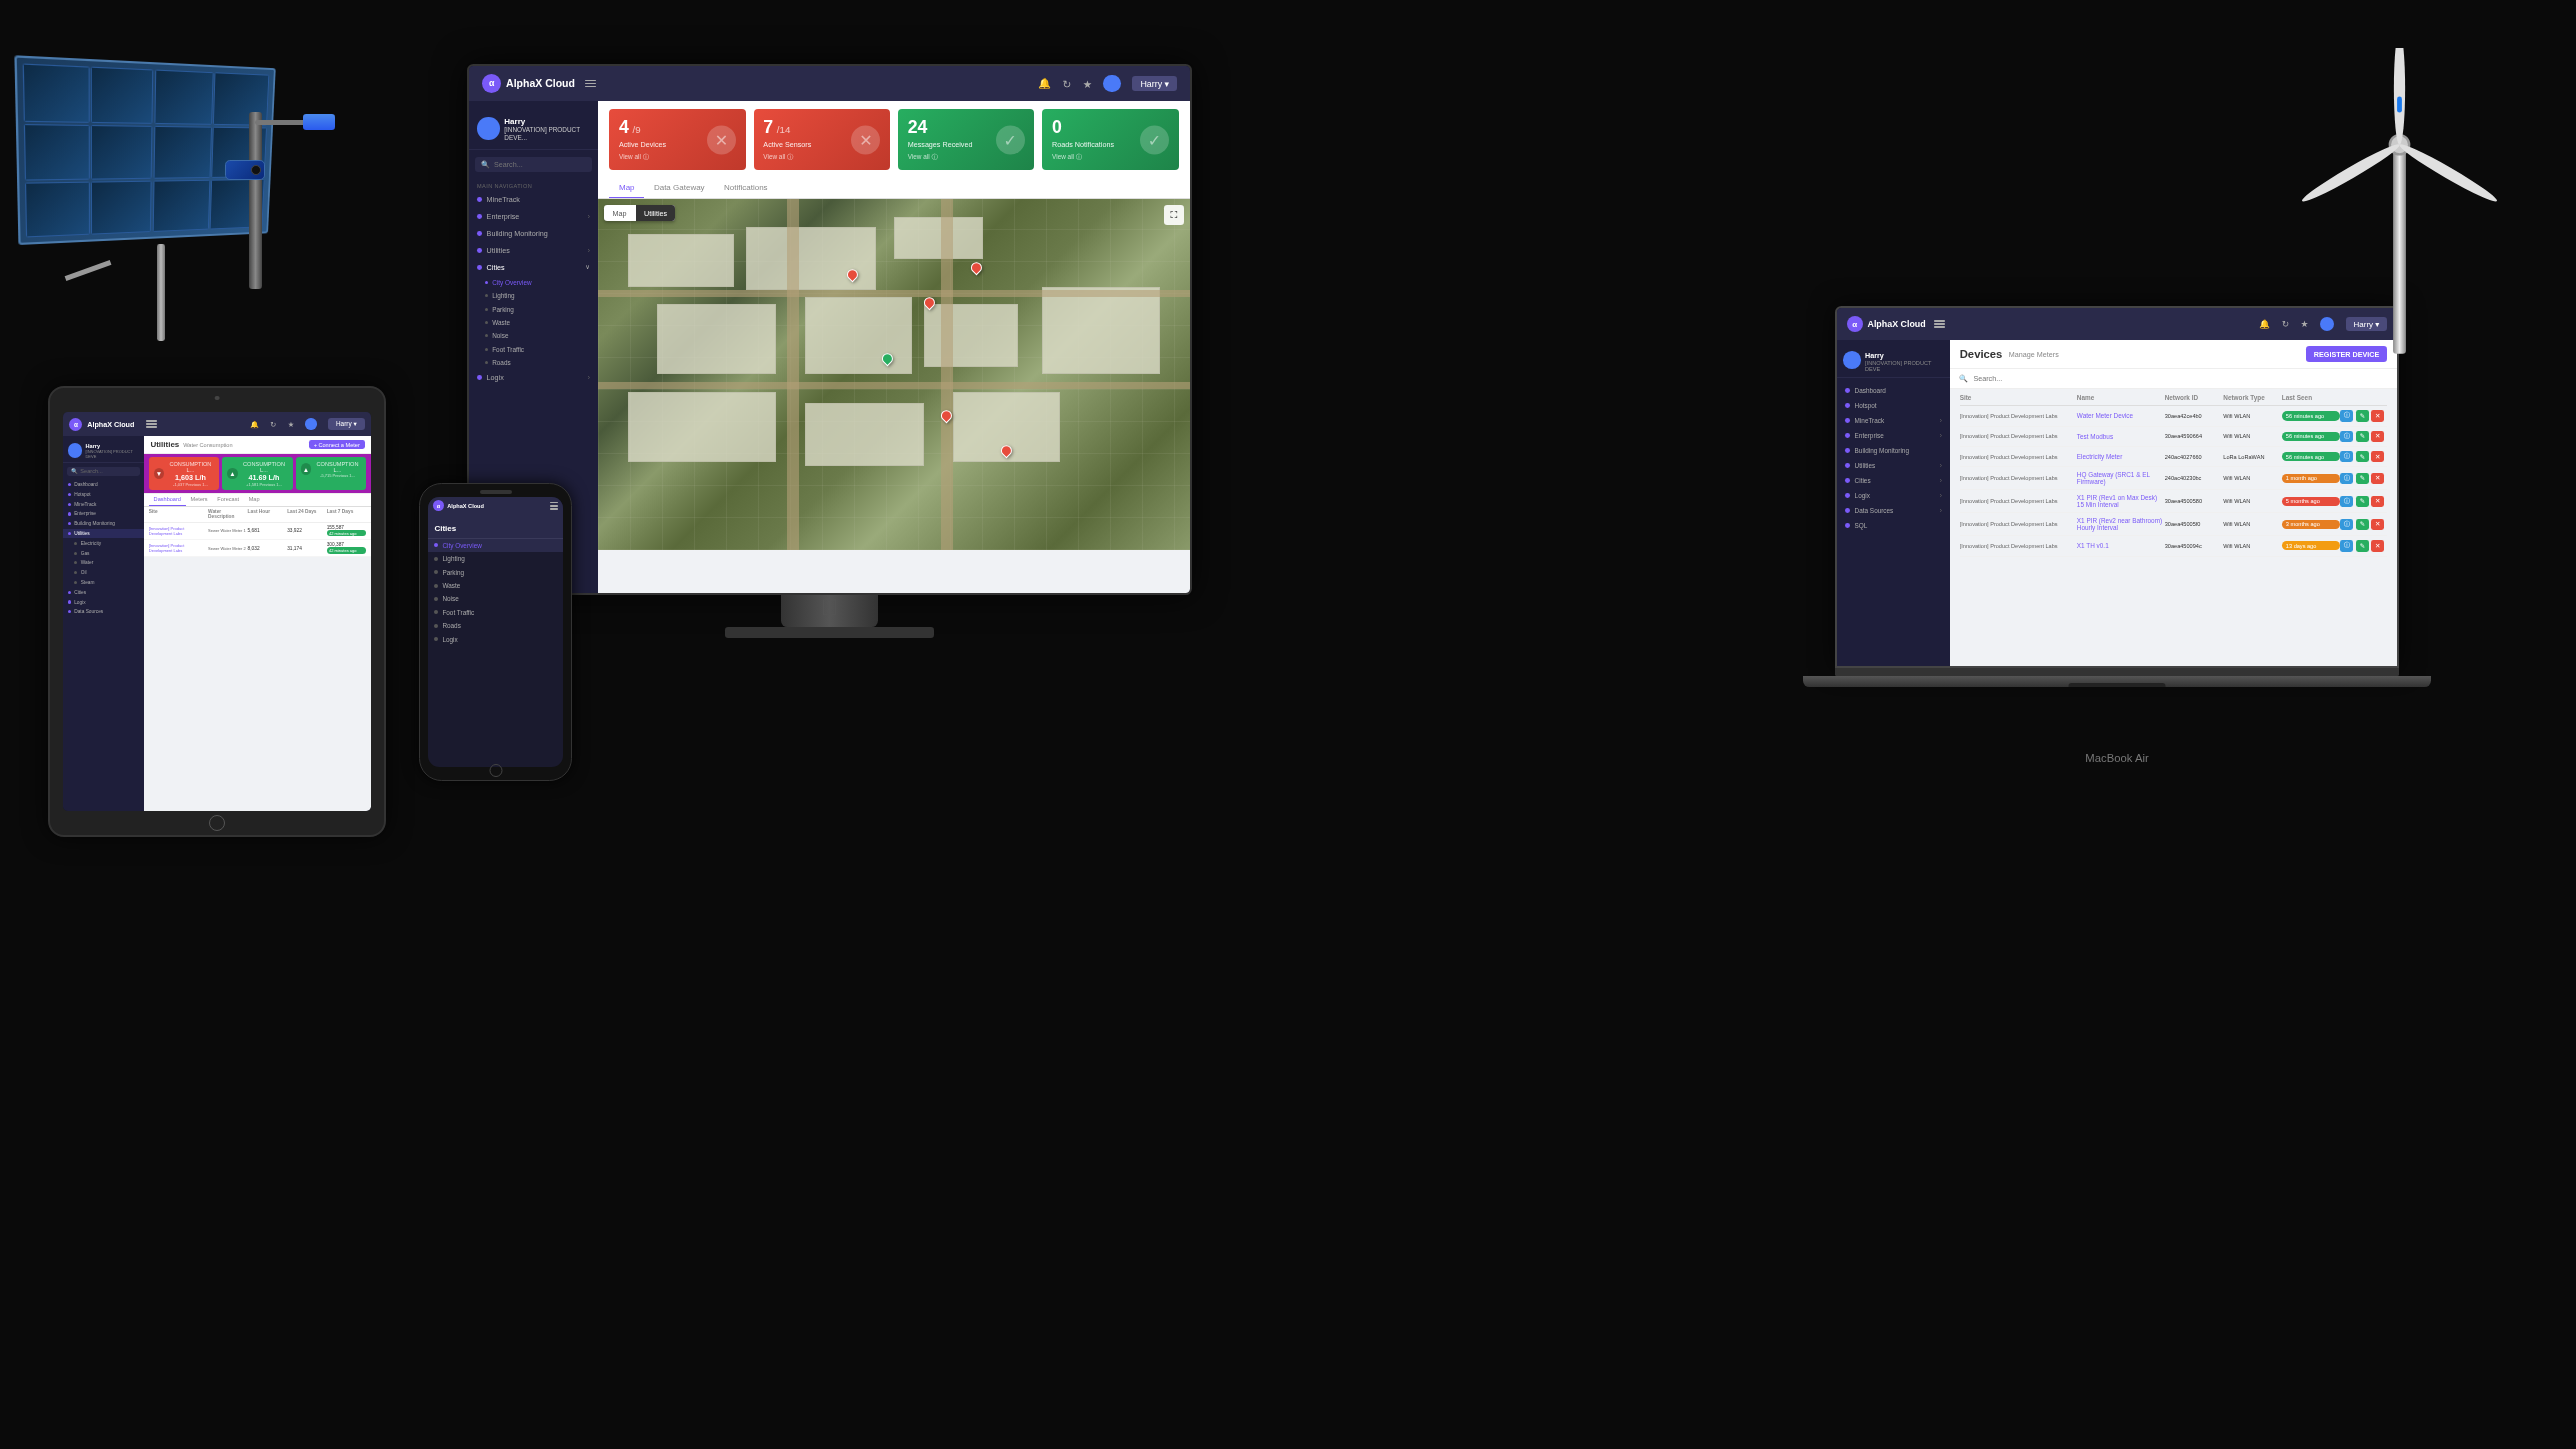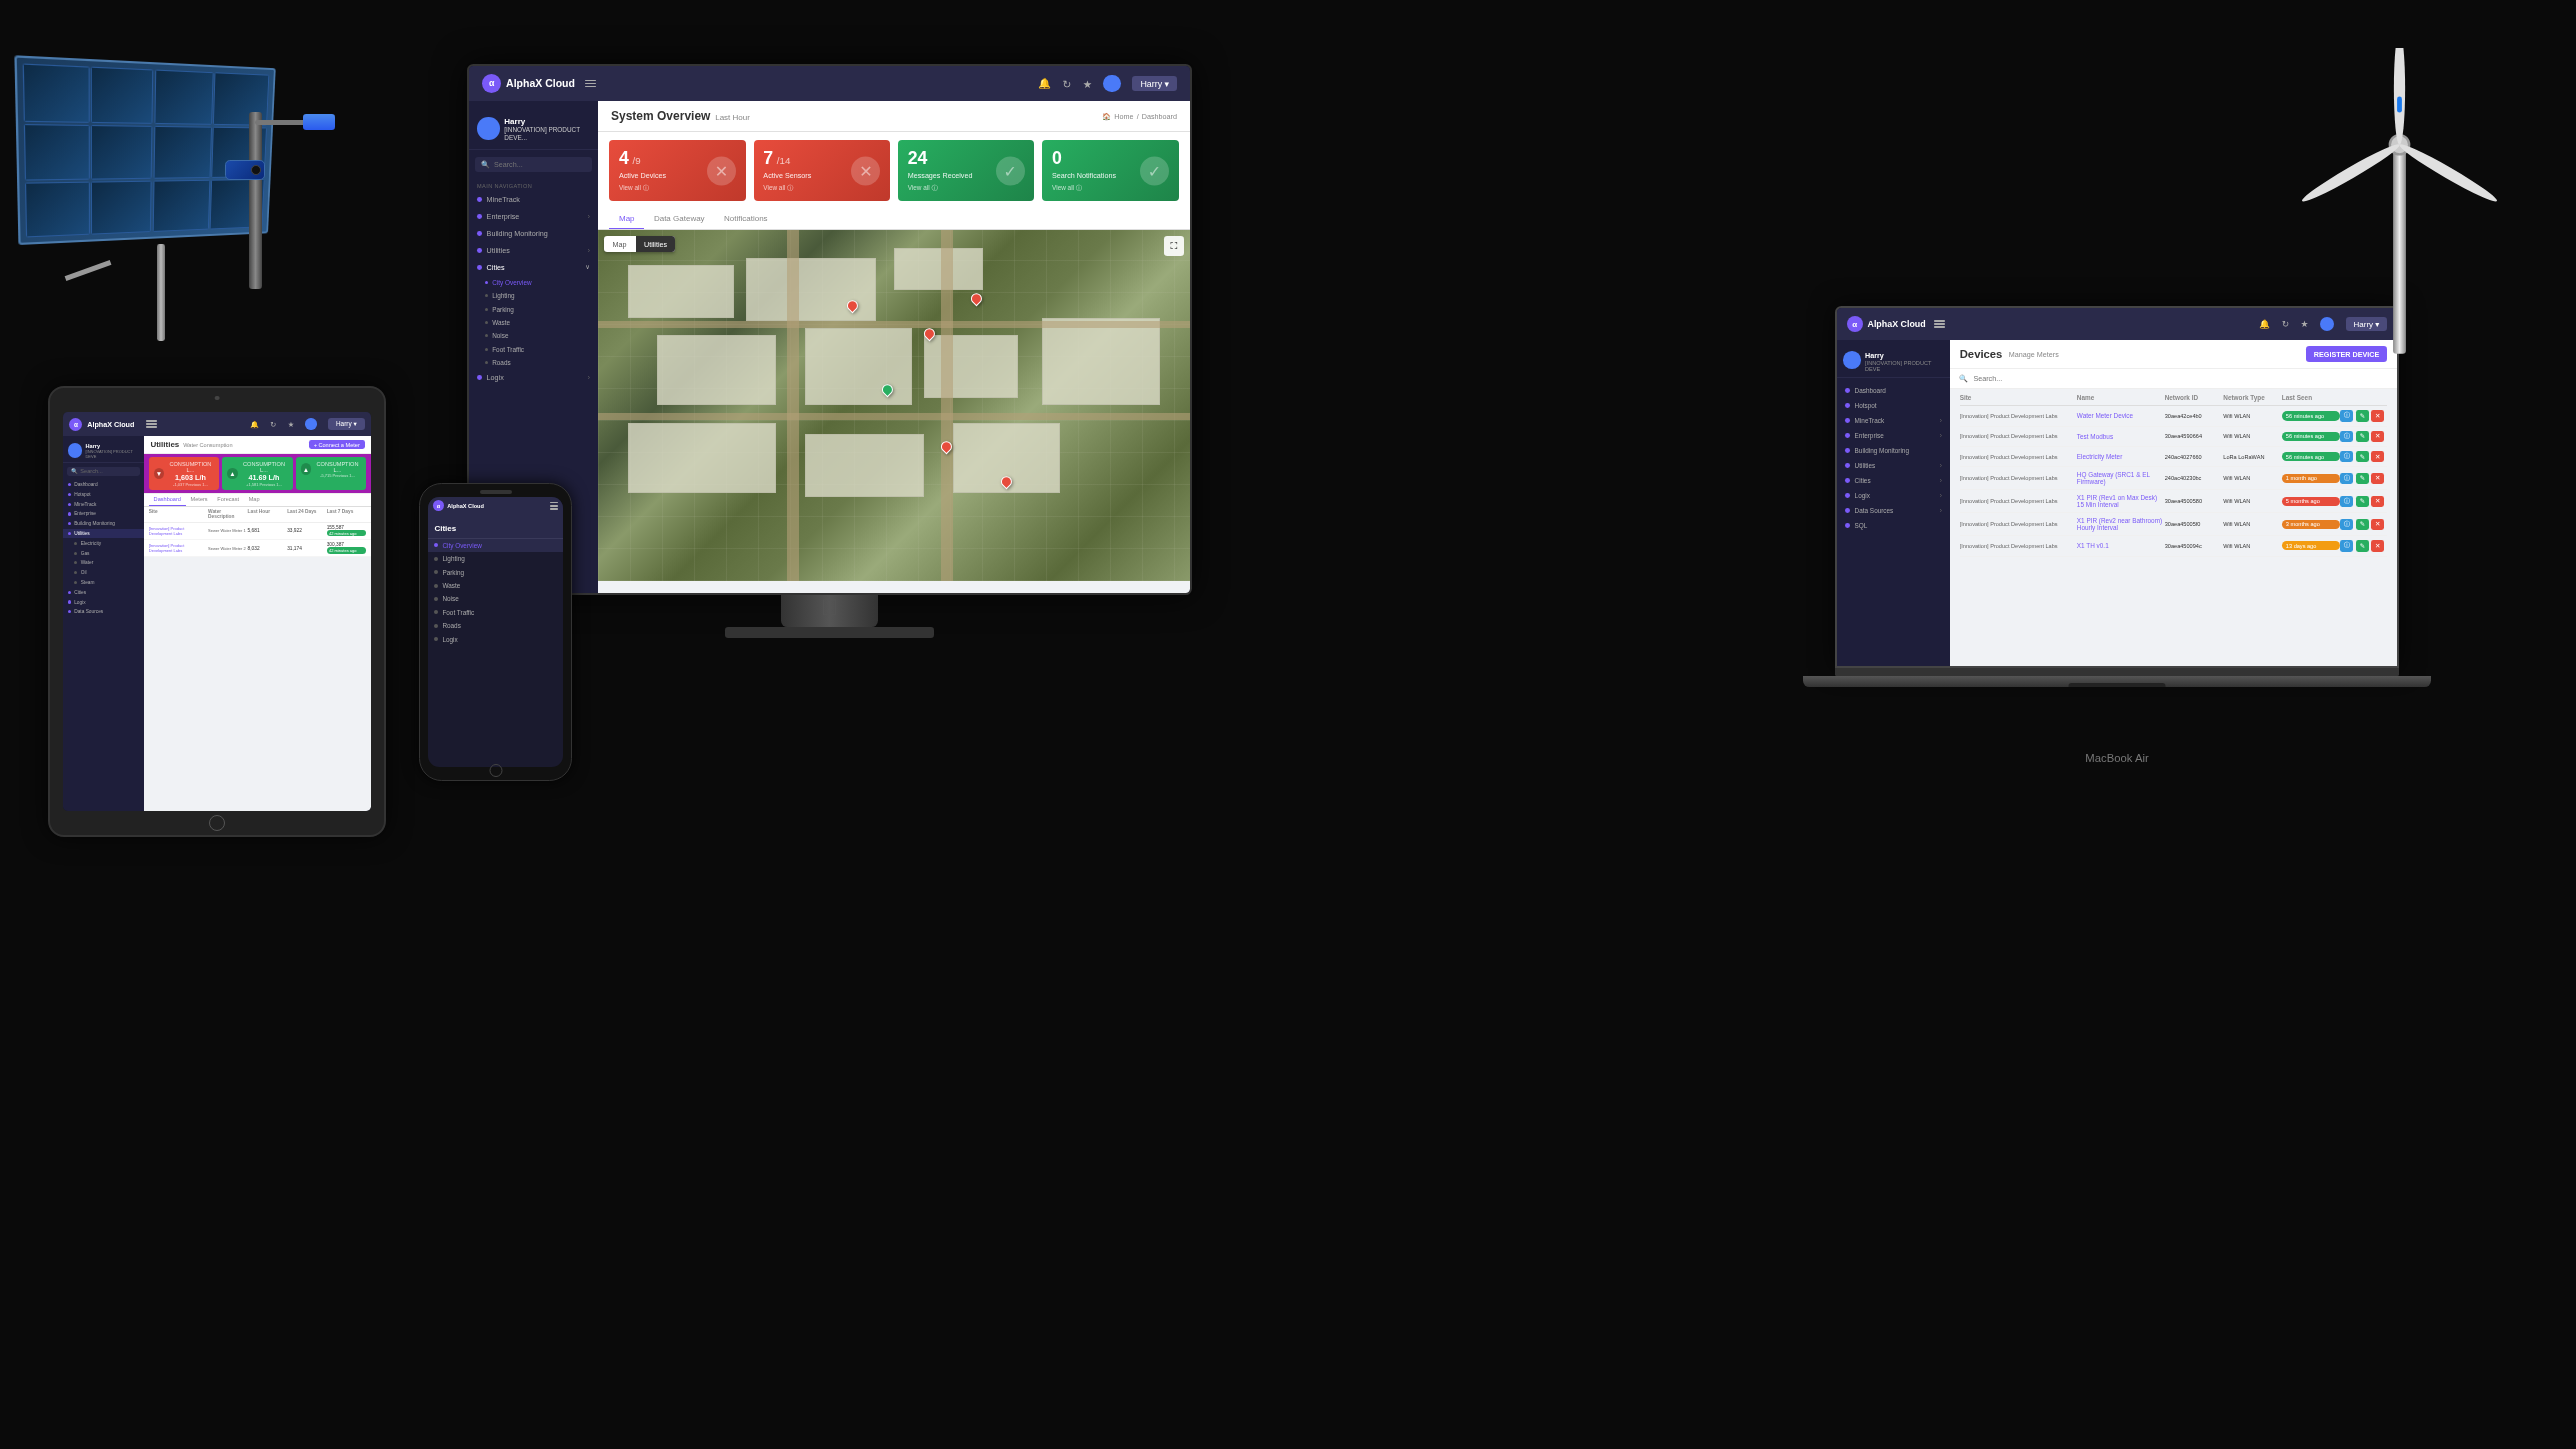--- a/index.html
+++ b/index.html
@@ -827,32 +827,20 @@
         </div>
         <div class="nav-item">
           <div class="nav-dot"></div>
           <span>Logix</span>
           <span class="nav-arrow">›</span>
         </div>
       </div>
 
       <div class="main-content">
 
-        <div class="content-header">
-          <div class="page-title-area">
-            <span class="page-title">System Overview</span>
-            <span class="page-subtitle">Last Hour</span>
-          </div>
-          <div class="breadcrumb">
-            <span>🏠</span>
-            <span>Home</span>
-            <span>/</span>
-            <span>Dashboard</span>
-          </div>
-        </div>
 
         <div class="stats-row">
           <div class="stat-card red">
             <div>
               <span style="font-size:17.7px;font-weight:bold;color:#fff;">4</span>
               <span style="font-size:9.7px;color:rgba(255,255,255,0.7);">/9</span>
             </div>
             <div class="stat-label">Active Devices</div>
             <div class="stat-view">View all <span>ⓘ</span></div>
             <div class="stat-icon">
@@ -877,21 +865,21 @@
             <div class="stat-label">Messages Received</div>
             <div class="stat-view">View all <span>ⓘ</span></div>
             <div class="stat-icon">
                 <span class="stat-check">✓</span>
               </div>
           </div>
           <div class="stat-card green">
             <div>
               <span style="font-size:17.7px;font-weight:bold;color:#fff;">0</span>
             </div>
-            <div class="stat-label">Search Notifications</div>
+            <div class="stat-label">Roads Notifications</div>
             <div class="stat-view">View all <span>ⓘ</span></div>
             <div class="stat-icon">
                 <span class="stat-check">✓</span>
               </div>
           </div>
         </div>
 
         <div class="content-tabs">
           <div class="tab-item active">Map</div>
           <div class="tab-item">Data Gateway</div>

